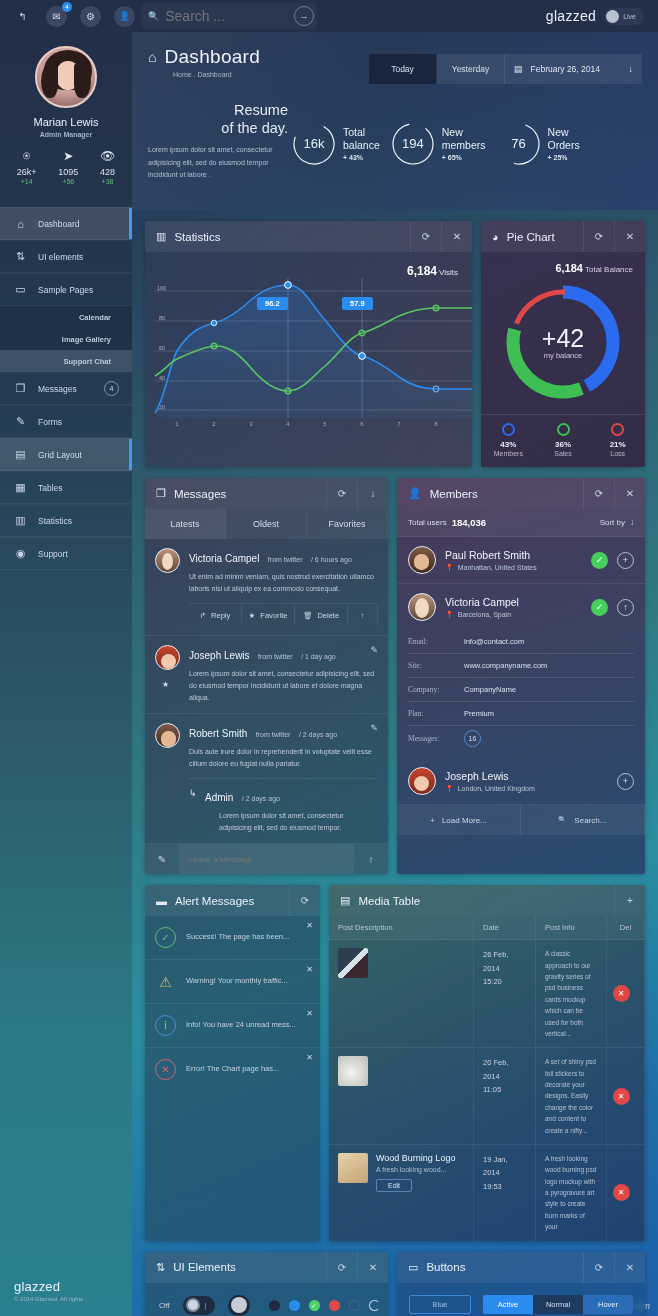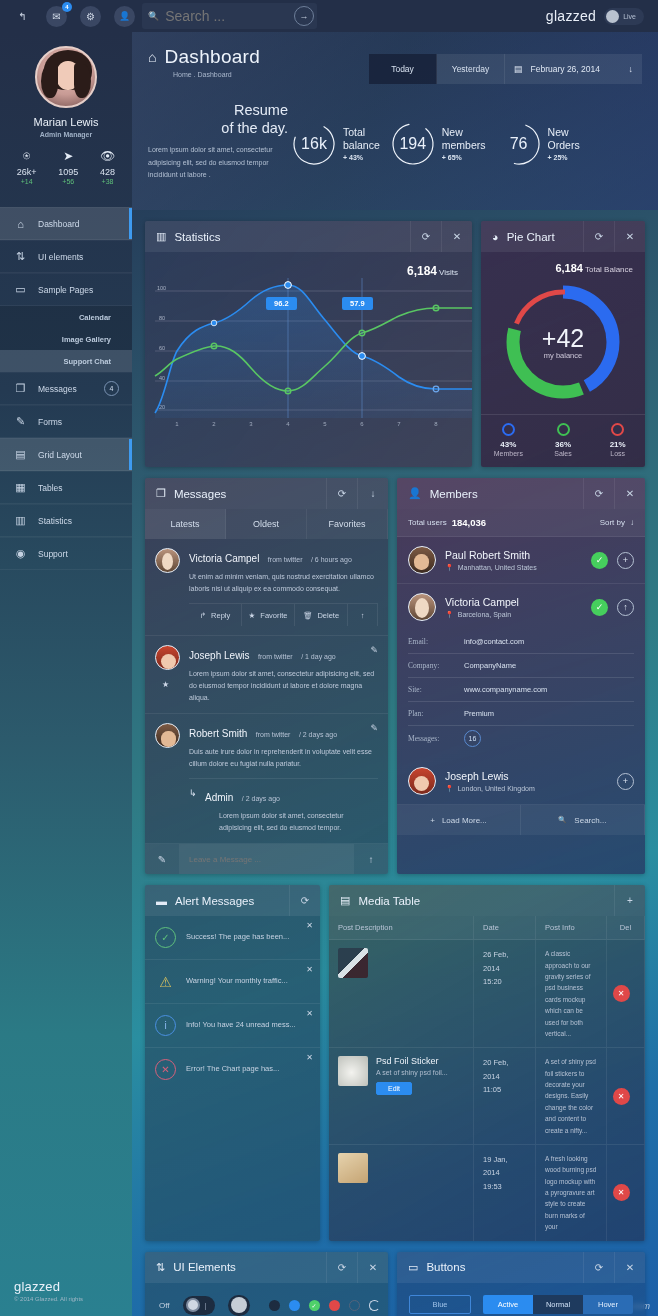--- a/index.html
+++ b/index.html
@@ -67,21 +67,21 @@
   .hbtn.on{background:rgba(18,25,45,.62);}
   .hdate{width:137px;display:flex;align-items:center;gap:8px;padding:0 9px;background:rgba(255,255,255,.08);font-size:8.5px;color:#dfe7f3;cursor:pointer;}
   .hdate .cal{font-size:9px;}
   .hdate .arr{margin-left:auto;font-size:9px;}
   .resume{display:flex;margin-top:18px;}
   .res-left{width:140px;}
   .res-left h2{font-size:14.5px;font-weight:normal;color:#e4ebf6;line-height:1.22;text-align:right;}
   .res-left p{font-size:7px;color:#b3c0d3;line-height:1.75;margin-top:7px;}
   .kpis{display:flex;gap:11px;margin-left:4px;margin-top:4px;}
   .kpi{display:flex;align-items:center;gap:7px;}
-  .ring{width:44px;height:44px;border-radius:50%;display:flex;align-items:center;justify-content:center;font-size:16px;color:#e9f0fa;position:relative;}
+  .ring{width:44px;height:44px;border-radius:50%;display:flex;align-items:center;justify-content:center;font-size:13px;color:#e9f0fa;position:relative;}
   .ring svg{position:absolute;top:0;left:0;}
   .kpi .kt{font-size:10.5px;color:#e6edf7;line-height:1.2;}
   .kpi .kp{font-size:7px;color:#dbe4f0;font-weight:bold;margin-top:3px;}
 
   
   .row{display:flex;gap:9px;padding:0 13px;margin-top:11px;}
   .card{background:rgba(20,28,48,.42);backdrop-filter:blur(2px);border-radius:2px;overflow:hidden;box-shadow:0 1px 5px rgba(0,0,0,.25);}
   .chead{height:31px;display:flex;align-items:center;padding-left:11px;gap:8px;background:rgba(255,255,255,.07);}
   .chead .cic{font-size:11px;color:#e3ebf6;}
   .chead .ctitle{font-size:11.5px;color:#eaf1fb;}
@@ -405,21 +405,21 @@
         <span class="ctitle">Statistics</span>
         <div class="cacts">
           <div class="cact">⟳</div>
           <div class="cact">✕</div>
         </div>
       </div>
       <div class="chart-area">
         <div class="visits">
           <span>6,184</span><small>Visits</small>
         </div>
-        <div class="tip" style="left:121px;top:45px;">96.2</div>
+        <div class="tip" style="left:112px;top:45px;">96.2</div>
         <div class="tip" style="left:197px;top:45px;">57.9</div>
         <svg width="335" height="175" viewBox="0 0 335 175">
           <defs>
             <linearGradient id="bfill" x1="0" y1="0" x2="0" y2="1">
               <stop offset="0%" stop-color="#2b8cf0" stop-opacity=".55"></stop>
               <stop offset="100%" stop-color="#2b8cf0" stop-opacity=".18"></stop>
             </linearGradient>
           </defs>
           <g stroke="#8e93a8" stroke-opacity=".35" stroke-width="1">
             <line x1="10" y1="33" x2="335" y2="33"></line>
@@ -634,26 +634,26 @@
         </div>
         <div class="ok">✓</div>
         <div class="circ">↑</div>
       </div>
       <div class="mdetails">
         <div class="drow">
             <span class="k">Email:</span>
             <span class="v">info@contact.com</span>
           </div>
         <div class="drow">
+            <span class="k">Site:</span>
+            <span class="v">www.companyname.com</span>
+          </div>
+        <div class="drow">
             <span class="k">Company:</span>
             <span class="v">CompanyName</span>
-          </div>
-        <div class="drow">
-            <span class="k">Site:</span>
-            <span class="v">www.companyname.com</span>
           </div>
         <div class="drow">
             <span class="k">Plan:</span>
             <span class="v">Premium</span>
           </div>
         <div class="drow" style="border-bottom:none">
             <span class="k">Messages:</span>
             <span class="mcount">16</span>
           </div>
       </div>
@@ -739,39 +739,39 @@
           </div>
         <div class="c3 mt-info">A classic approach to our gravity series of psd business cards mockup which can be used for both vertical...</div>
         <div class="c4" style="display:flex">
             <div class="delb">✕</div>
           </div>
       </div>
 
       <div class="mt-row">
         <div class="c1" style="display:flex;gap:8px">
           <div class="thumb t2"></div>
-          <div>
-            <div class="mt-ttl">Psd Foil Sticker</div>
-            <div class="mt-sub">A set of shiny psd foil...</div>
-            <div class="editb pri">Edit</div>
-          </div>
         </div>
         <div class="c2 mt-date">
             <div>20 Feb, 2014</div>
             <div>11:05</div>
           </div>
         <div class="c3 mt-info">A set of shiny psd foil stickers to decorate your designs. Easily change the color and content to create a nifty...</div>
         <div class="c4" style="display:flex">
             <div class="delb">✕</div>
           </div>
       </div>
 
       <div class="mt-row" style="border-bottom:none">
         <div class="c1" style="display:flex;gap:8px">
           <div class="thumb t3"></div>
+          <div>
+            <div class="mt-ttl">Wood Burning Logo</div>
+            <div class="mt-sub">A fresh looking wood...</div>
+            <div class="editb">Edit</div>
+          </div>
         </div>
         <div class="c2 mt-date">
             <div>19 Jan, 2014</div>
             <div>19:53</div>
           </div>
         <div class="c3 mt-info">A fresh looking wood burning psd logo mockup with a pyrogravure art style to create burn marks of your</div>
         <div class="c4" style="display:flex">
             <div class="delb">✕</div>
           </div>
       </div>

